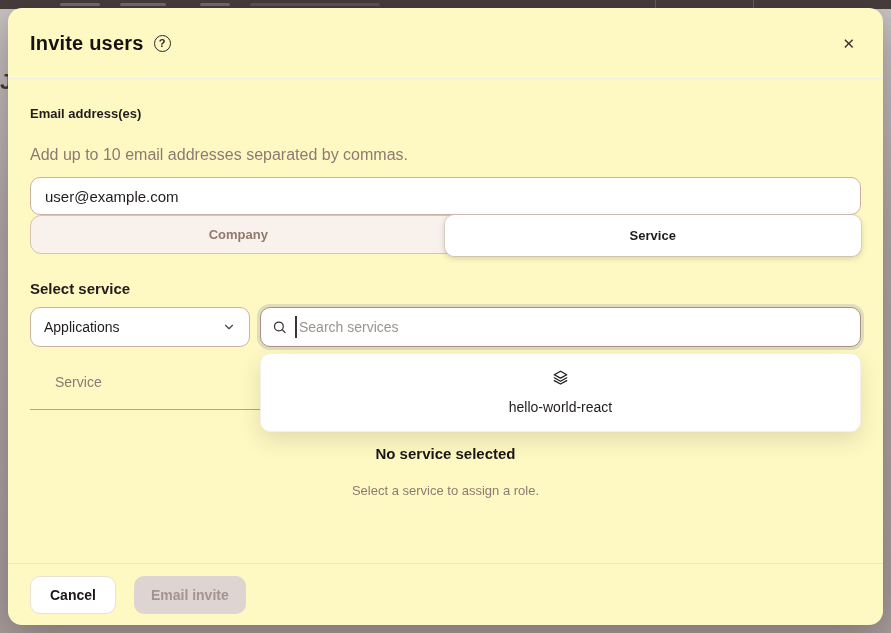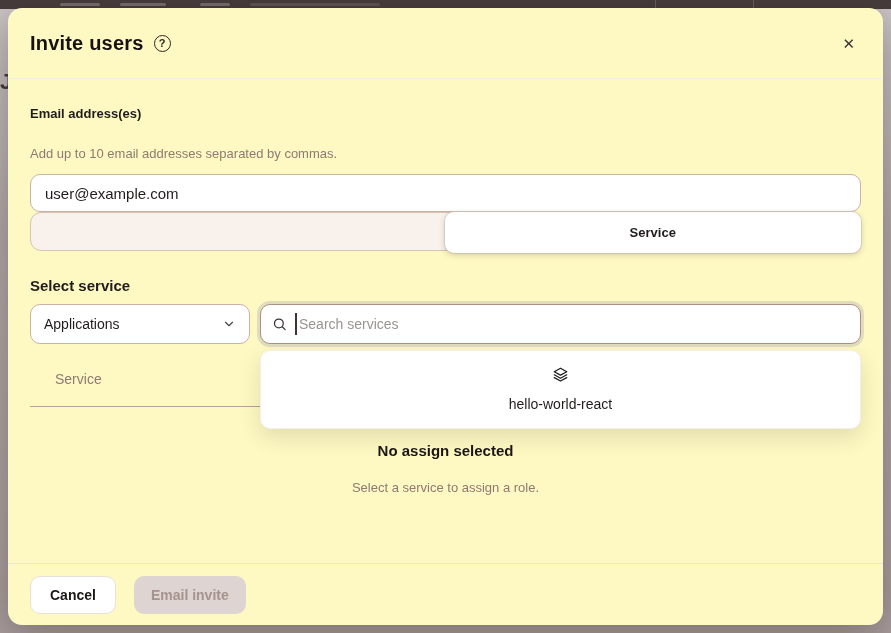--- a/index.html
+++ b/index.html
@@ -44,21 +44,21 @@
     display: inline-flex; align-items: center; justify-content: center;
     font-size: 11px; font-weight: 700; cursor: pointer;
   }
   .close-btn {
     margin-left: auto; background: none; border: none; cursor: pointer;
     font-size: 15px; color: #3a3434; line-height: 1; padding: 4px;
   }
   
   .modal-body { flex: 1 1 auto; padding: 27px 22px 0 22px; position: relative; }
   .field-label-sm { font-size: 13px; font-weight: 700; color: #211c1c; margin-bottom: 7px; }
-  .field-helper { font-size: 13px; color: #8d7a72; margin-bottom: 13px; margin-top: 25px; }
+  .field-helper { font-size: 16px; color: #8d7a72; margin-bottom: 13px; margin-top: 25px; }
   .email-input {
     width: 100%; height: 38px; border: 1px solid #cbb2a5; border-radius: 10px;
     padding: 0 14px; font-size: 15px; color: #211c1c; outline: none;
     font-family: inherit; background: #fff;
   }
   .email-input::placeholder { color: #211c1c; }
   .section-label { font-size: 15px; font-weight: 700; color: #211c1c; margin: 26px 0 10px 0; }
   
   .segmented {
     position: relative; height: 39px; border: 1px solid #d8c3b5;
@@ -146,20 +146,21 @@
     <button class="close-btn">✕</button>
   </div>
 
   <div class="modal-body">
 
     <div class="field-label-sm">Email address(es)</div>
     <div class="field-helper">Add up to 10 email addresses separated by commas.</div>
     <input class="email-input" type="text" value="user@example.com" style="">
 
     <div class="segmented">
+      <button class="segment">Company</button>
       <button class="segment" style="visibility:hidden;"></button>
       <button class="segment active">Service</button>
     </div>
 
     <div class="section-label">Select service</div>
     <div class="service-row">
       <div class="app-select">
         <span>Applications</span>
         <span class="chev">
           <svg width="14" height="14" viewBox="0 0 24 24" fill="none" stroke="#4a4343" stroke-width="2" stroke-linecap="round" stroke-linejoin="round">
@@ -187,21 +188,21 @@
             </span>
             <span>hello-world-react</span>
           </div>
         </div>
       </div>
     </div>
 
     <div class="table-header">Service</div>
 
     <div class="empty-state">
-      <div class="empty-title">No assign selected</div>
+      <div class="empty-title">No service selected</div>
       <div class="empty-sub">Select a service to assign a role.</div>
     </div>
 
   </div>
 
   <div class="modal-footer">
     <button class="btn btn-cancel">Cancel</button>
     <button class="btn btn-send" disabled="">Email invite</button>
   </div>
 

